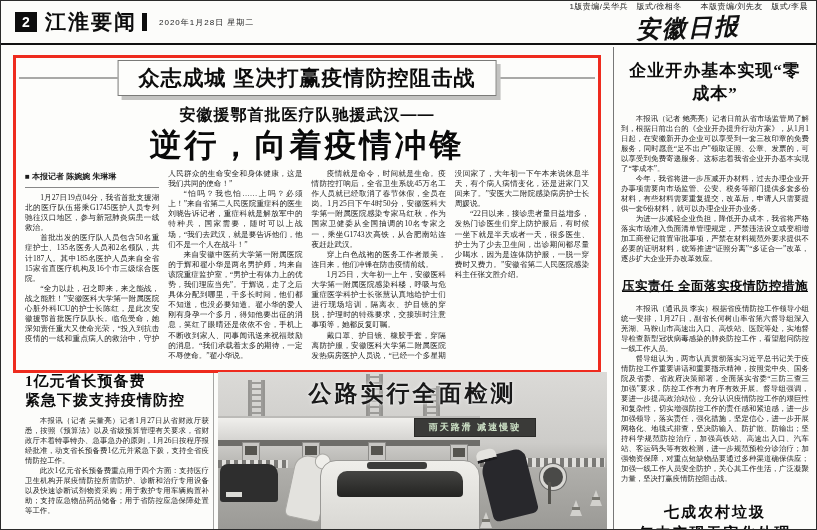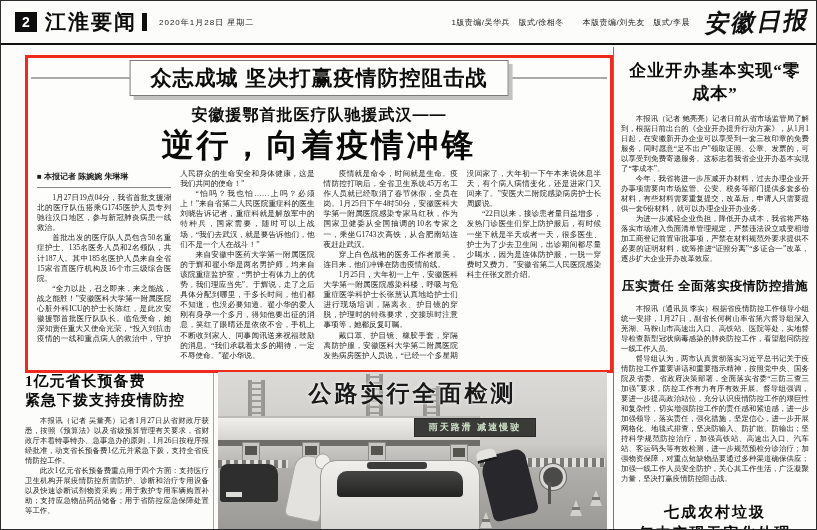--- a/index.html
+++ b/index.html
@@ -10,27 +10,27 @@
   }
   
   .hdr{position:absolute;left:0;top:0;right:0;height:42px;border-bottom:2px solid #111;
        display:flex;align-items:center;}
   .hdr-left{display:flex;align-items:center;margin-left:14px;}
   .pgbadge{width:22px;height:20px;background:#0d0d0d;color:#fff;font:bold 14px/20px "Liberation Sans",sans-serif;
            text-align:center;}
   .secname{font:bold 21px "Liberation Sans",sans-serif;letter-spacing:2px;margin-left:8px;color:#0d0d0d;}
   .secbar{width:5px;height:18px;background:#0d0d0d;margin-left:5px;}
   .hdr-date{font:8px "Liberation Sans",sans-serif;color:#222;margin-left:12px;letter-spacing:1px;}
-  .hdr-right{margin-left:auto;display:flex;align-items:center;margin-right:8px;}
+  .hdr-right{margin-left:auto;display:flex;align-items:center;margin-right:8px;flex-direction:column;}
   .editors{font:8px "Liberation Sans",sans-serif;color:#222;letter-spacing:.5px;}
   .editors span{margin-left:16px;}
   .masthead{font:bold italic 24px "DejaVu Serif",serif;color:#111;margin-left:14px;
             transform:rotate(-2deg);letter-spacing:2px;}
   
-  .mainbox{position:absolute;left:24px;top:54px;width:582px;height:312px;
+  .mainbox{position:absolute;left:12px;top:54px;width:582px;height:312px;
            border:3px solid #ee2b1e;background:#fdfdfb;}
   .banner-line{position:absolute;left:3px;right:3px;top:19px;height:2px;background:#a9a9a7;}
   .banner{position:absolute;left:50%;transform:translateX(-50%);top:2px;background:#fdfdfb;
           border:1px solid #7a7a78;box-shadow:4px 4px 0 #c3c3c1;padding:3px 20px;white-space:nowrap;
           font:bold 21px "Liberation Sans",sans-serif;letter-spacing:1px;color:#0c0c0c;z-index:2;}
   .kicker{position:absolute;left:0;right:0;top:47px;text-align:center;
           font:bold 16px "Liberation Sans",sans-serif;letter-spacing:1px;color:#0c0c0c;}
   .bigtitle{position:absolute;left:0;right:0;top:66px;text-align:center;
             font:bold 32px "Liberation Serif",serif;letter-spacing:3px;color:#0a0a0a;}
   .cols{position:absolute;left:9px;right:9px;top:111px;height:192px;overflow:hidden;
@@ -81,21 +81,21 @@
           border:3px solid #d8d7d3;box-shadow:0 0 0 1px #6a6a68;}
   .paddle-stick{position:absolute;left:330px;top:110px;width:3px;height:22px;background:#55544f;}
   .cone{position:absolute;width:0;height:0;border-left:6px solid transparent;border-right:6px solid transparent;
         border-bottom:16px solid #d2d1cd;}
   .cone:after{content:"";position:absolute;left:-4px;top:7px;width:8px;height:3px;background:#77766f;}
   
   .vd2{position:absolute;left:612px;top:46px;bottom:0;width:1px;background:#777;}
   .rcol{position:absolute;left:620px;top:48px;width:188px;bottom:0;overflow:hidden;}
   .r-title{font:bold 17px "Liberation Serif",serif;text-align:center;letter-spacing:1px;color:#0b0b0b;margin:10px 0 9px;}
   .r-title2{font:bold 12.5px "Liberation Sans",sans-serif;text-align:center;letter-spacing:.5px;color:#0b0b0b;
-            margin:14px 0 9px;white-space:nowrap;}
+            margin:14px 0 9px;white-space:nowrap;text-decoration:underline;}
   .r-title3{font:bold 15px "Liberation Serif",serif;text-align:center;letter-spacing:2px;color:#0b0b0b;line-height:21px;margin-top:18px;}
 </style>
 </head>
 <body>
 
 <div class="page">
 
   <div class="hdr">
     <div class="hdr-left">
       <div class="pgbadge">2</div>

